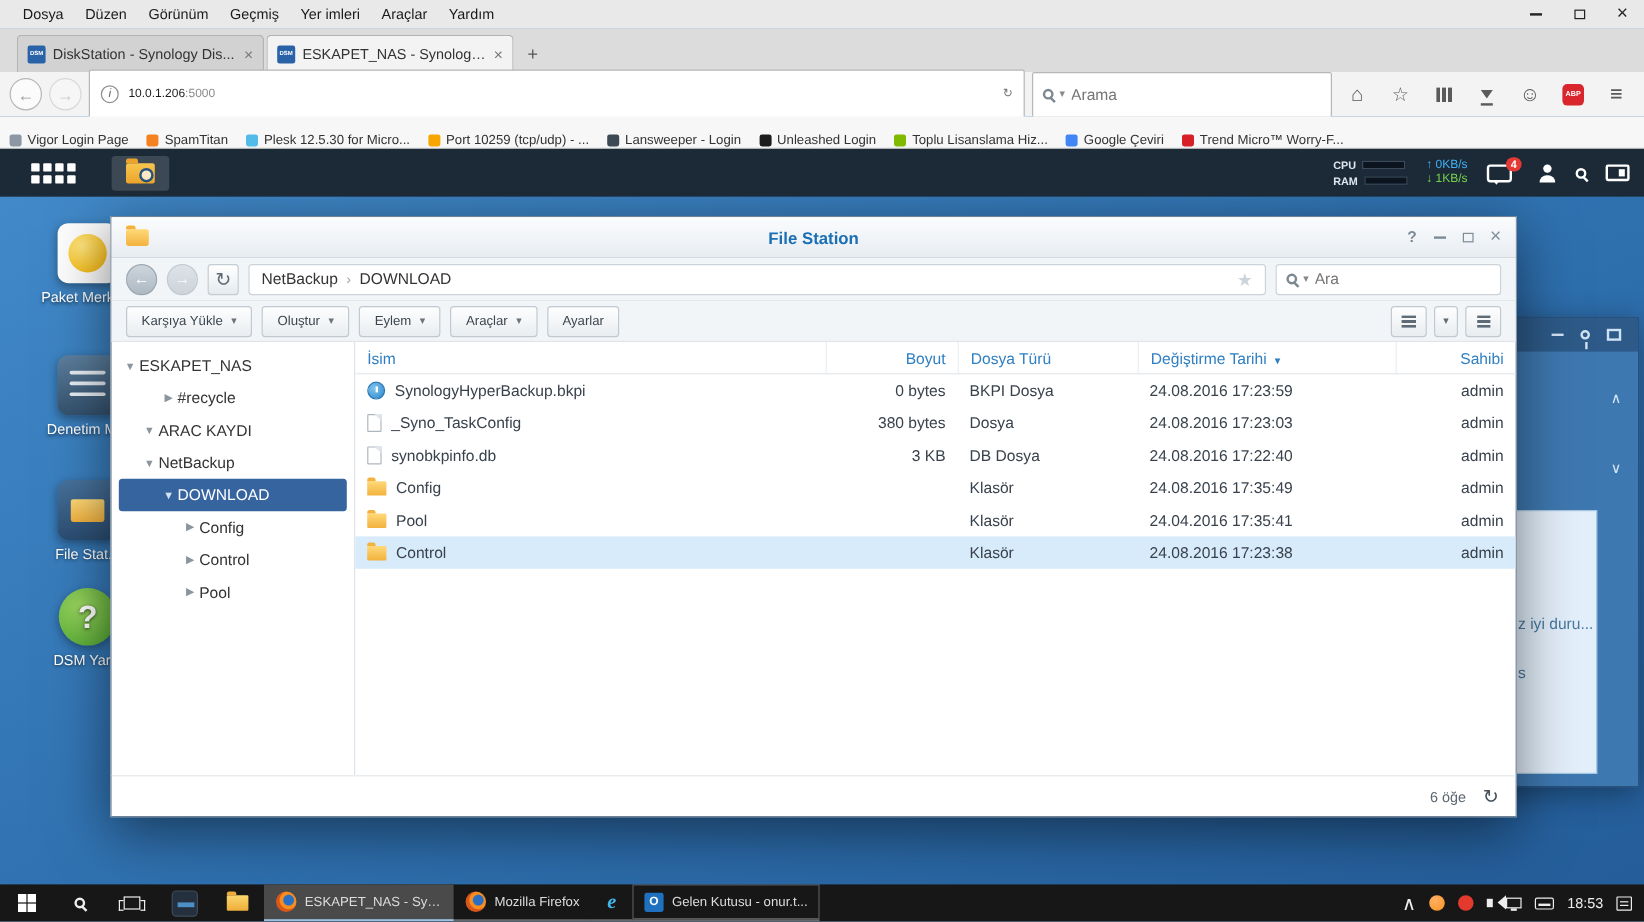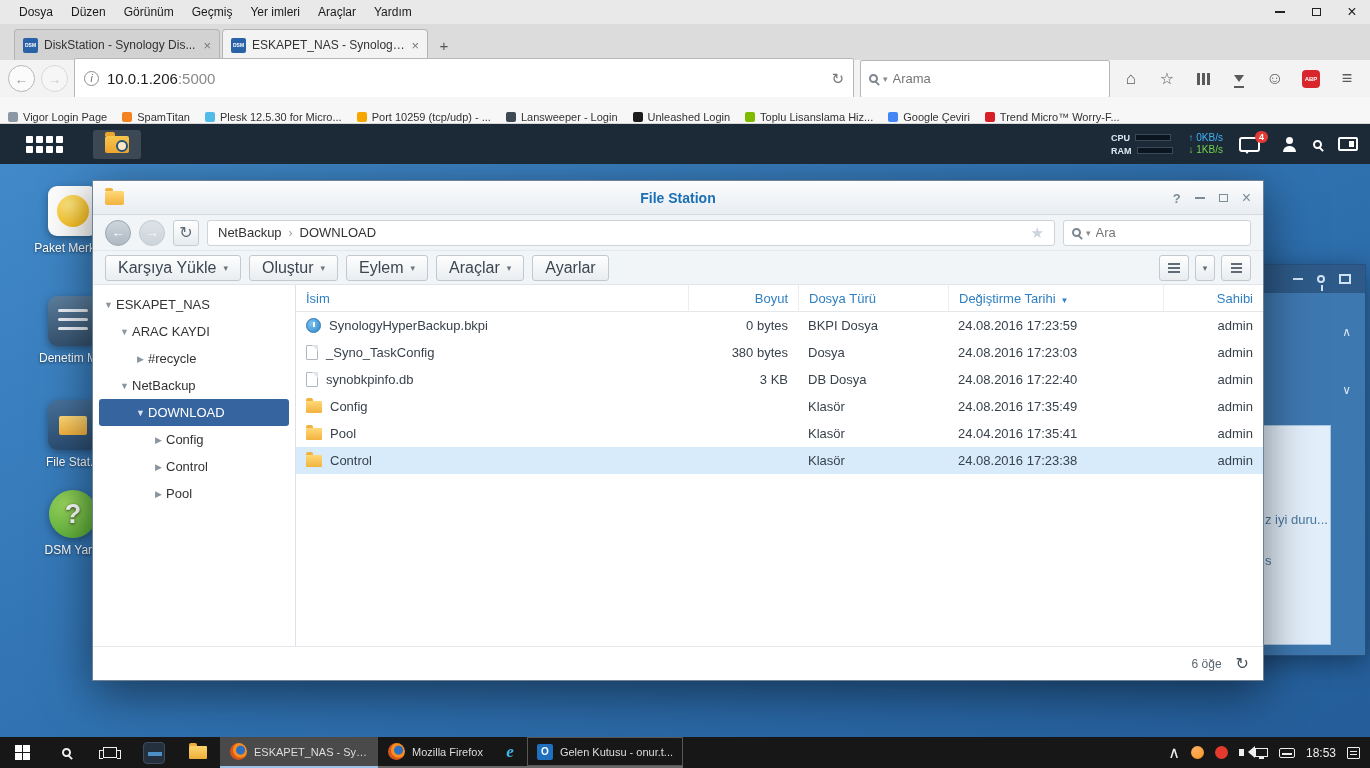--- a/index.html
+++ b/index.html
@@ -33,21 +33,21 @@
     color:#555;font-size:15px;margin-bottom:2px}
   .newtab::before{content:"+"}
 
   #navbar{position:absolute;top:60px;left:0;right:0;height:37px;background:#f3f3f3;
     display:flex;align-items:center;padding:0 8px;gap:6px}
   .nav-circle{width:27px;height:27px;border-radius:50%;border:1px solid #b7b7b7;background:#fbfbfb;
     display:flex;align-items:center;justify-content:center;color:#9a9a9a;font-size:14px;flex:none}
   .i-back::before{content:"←"} .i-fwd::before{content:"→"}
   .i-reload::before{content:"↻"}
   #urlbar{flex:1;height:41px;background:#fff;border:1px solid #b7b7b7;border-radius:2px;
-    display:flex;align-items:center;padding:0 9px;font-size:15px}
+    display:flex;align-items:center;padding:0 9px;font-size:10px}
   .info-circle{width:15px;height:15px;border:1px solid #8d8d8d;border-radius:50%;color:#666;
     font-size:10px;display:flex;align-items:center;justify-content:center;flex:none}
   .info-circle::before{content:"i";font-style:italic}
   .url-host{color:#1c1c1c;margin-left:8px}
   .url-port{color:#8a8a8a}
   #urlbar .i-reload{margin-left:auto;color:#777}
   #searchbar{width:250px;height:38px;background:#fff;border:1px solid #b7b7b7;border-radius:2px;
     display:flex;align-items:center;padding:0 8px;gap:5px}
   .mag{width:9px;height:9px;border:2px solid #7c8790;border-radius:50%;position:relative;flex:none}
   .mag::after{content:"";position:absolute;width:6px;height:2px;background:#7c8790;
@@ -164,21 +164,21 @@
     display:flex;align-items:center;padding:0 10px;font-size:13px;color:#333;gap:7px}
   .crumb-sep{color:#98a3ad;font-size:12px}
   .crumb-sep::before{content:"›"}
   .path-star{margin-left:auto;color:#ccd4dc;font-size:15px}
   .path-star::before{content:"★"}
   .fs-search{width:188px;height:26px;background:#fff;border:1px solid #ccd4da;border-radius:3px;
     display:flex;align-items:center;padding:0 8px;gap:5px;flex:none}
 
   .fs-toolbar{height:34px;background:#f2f5f7;border-bottom:1px solid #dfe5ea;display:flex;align-items:center;
     gap:8px;padding:0 12px;flex:none}
-  .tbtn{height:26px;padding:0 12px;border:1px solid #c2cad1;border-radius:3px;font-size:16px;color:#3c4650;
+  .tbtn{height:26px;padding:0 12px;border:1px solid #c2cad1;border-radius:3px;font-size:11px;color:#3c4650;
     background:linear-gradient(#fefefe,#e9edf0);display:flex;align-items:center;gap:7px}
   .tbtn.menu::after{content:"▾";font-size:9px;color:#6b7publishing7}
   .tbtn.menu::after{content:"▾";font-size:9px;color:#6b737c}
   .view-group{margin-left:auto;display:flex;align-items:center;gap:6px}
   .vbtn{height:26px;border:1px solid #c2cad1;border-radius:3px;background:linear-gradient(#fefefe,#e9edf0);
     display:flex;align-items:center;justify-content:center;color:#5f6b76}
   .vbtn.w1{width:30px}.vbtn.w2{width:20px;font-size:9px}
   .list-glyph{width:12px;height:10px;background:linear-gradient(#5f6b76 0 2px,transparent 2px 4px,#5f6b76 4px 6px,transparent 6px 8px,#5f6b76 8px 10px)}
   .vbtn.w2::before{content:"▾"}
   .sort-glyph{width:11px;height:10px;background:linear-gradient(#5f6b76 0 2px,transparent 2px 4px,#5f6b76 4px 6px,transparent 6px 8px,#5f6b76 8px 10px);position:relative}
@@ -483,27 +483,27 @@
               </span>
           </span>
         </div>
 
         <div class="fs-body">
           <div class="fs-tree">
             <div class="titem lv0">
                 <span class="tw i-exp"></span>
                 <span>ESKAPET_NAS</span>
               </div>
+            <div class="titem lv2">
+                <span class="tw i-col"></span>
+                <span>#recycle</span>
+              </div>
             <div class="titem lv1">
                 <span class="tw i-exp"></span>
                 <span>ARAC KAYDI</span>
-              </div>
-            <div class="titem lv2">
-                <span class="tw i-col"></span>
-                <span>#recycle</span>
               </div>
             <div class="titem lv1">
                 <span class="tw i-exp"></span>
                 <span>NetBackup</span>
               </div>
             <div class="titem lv2 selected">
                 <span class="tw i-exp"></span>
                 <span>DOWNLOAD</span>
               </div>
             <div class="titem lv3">

